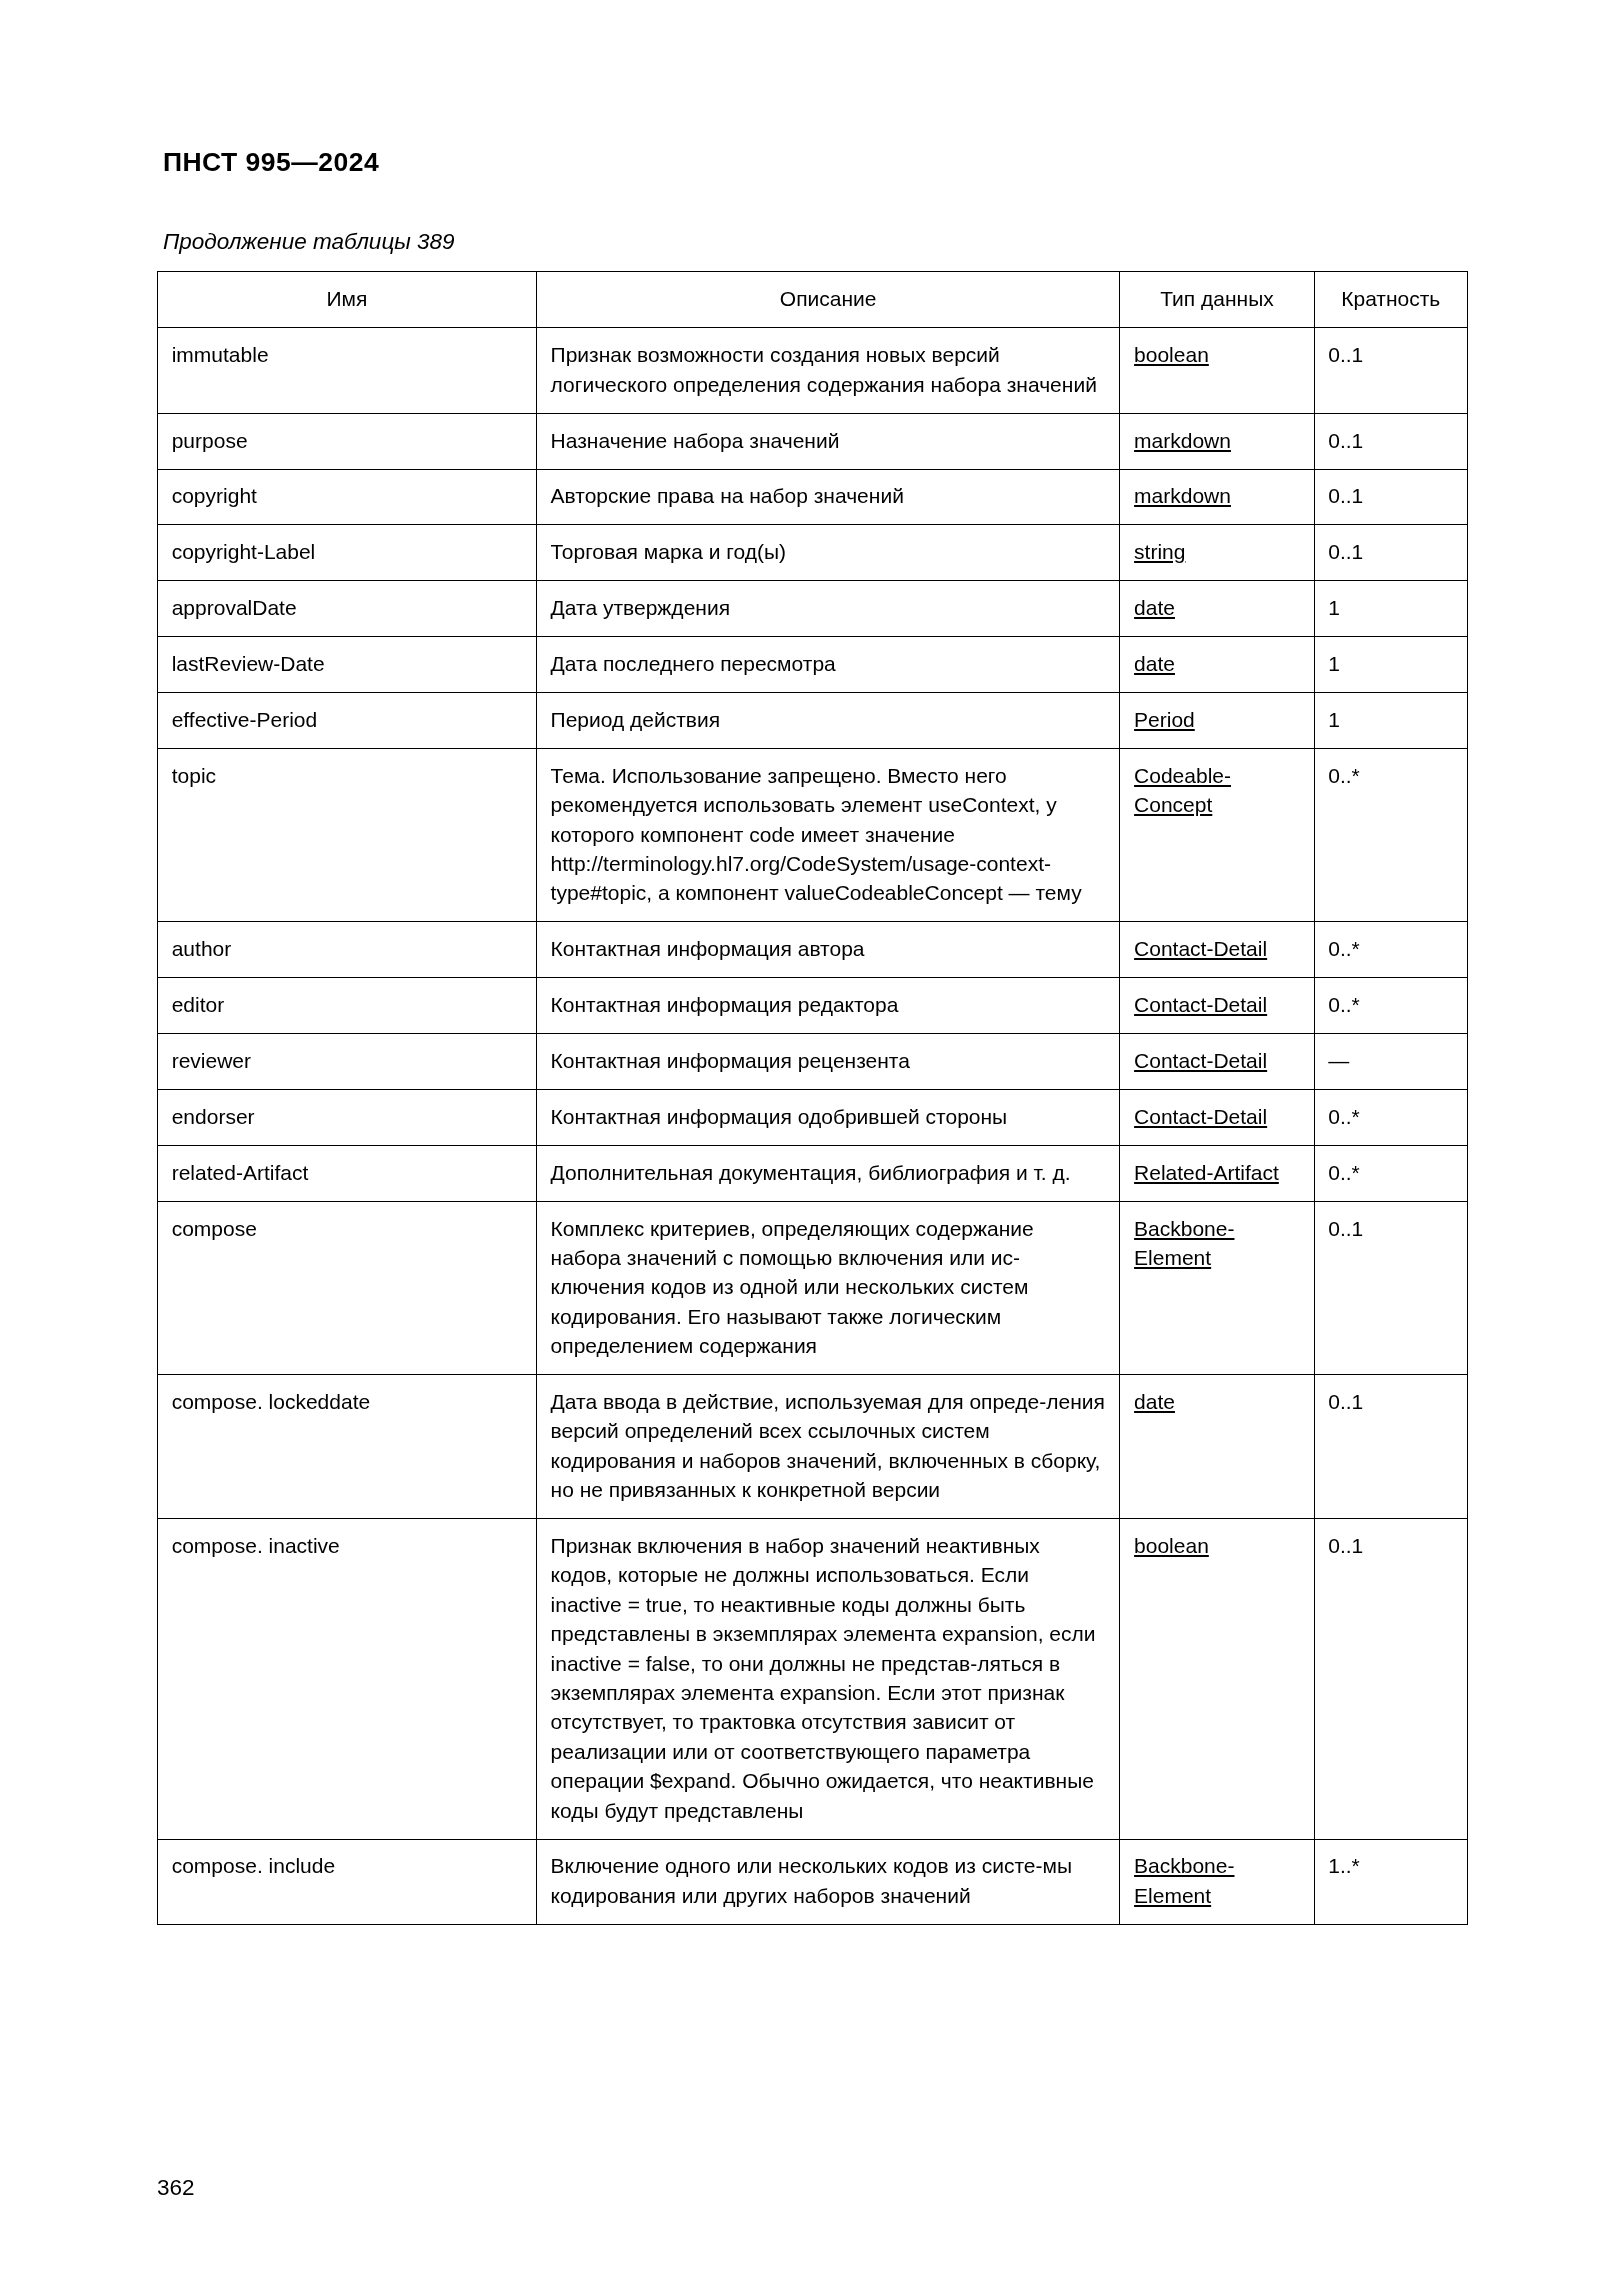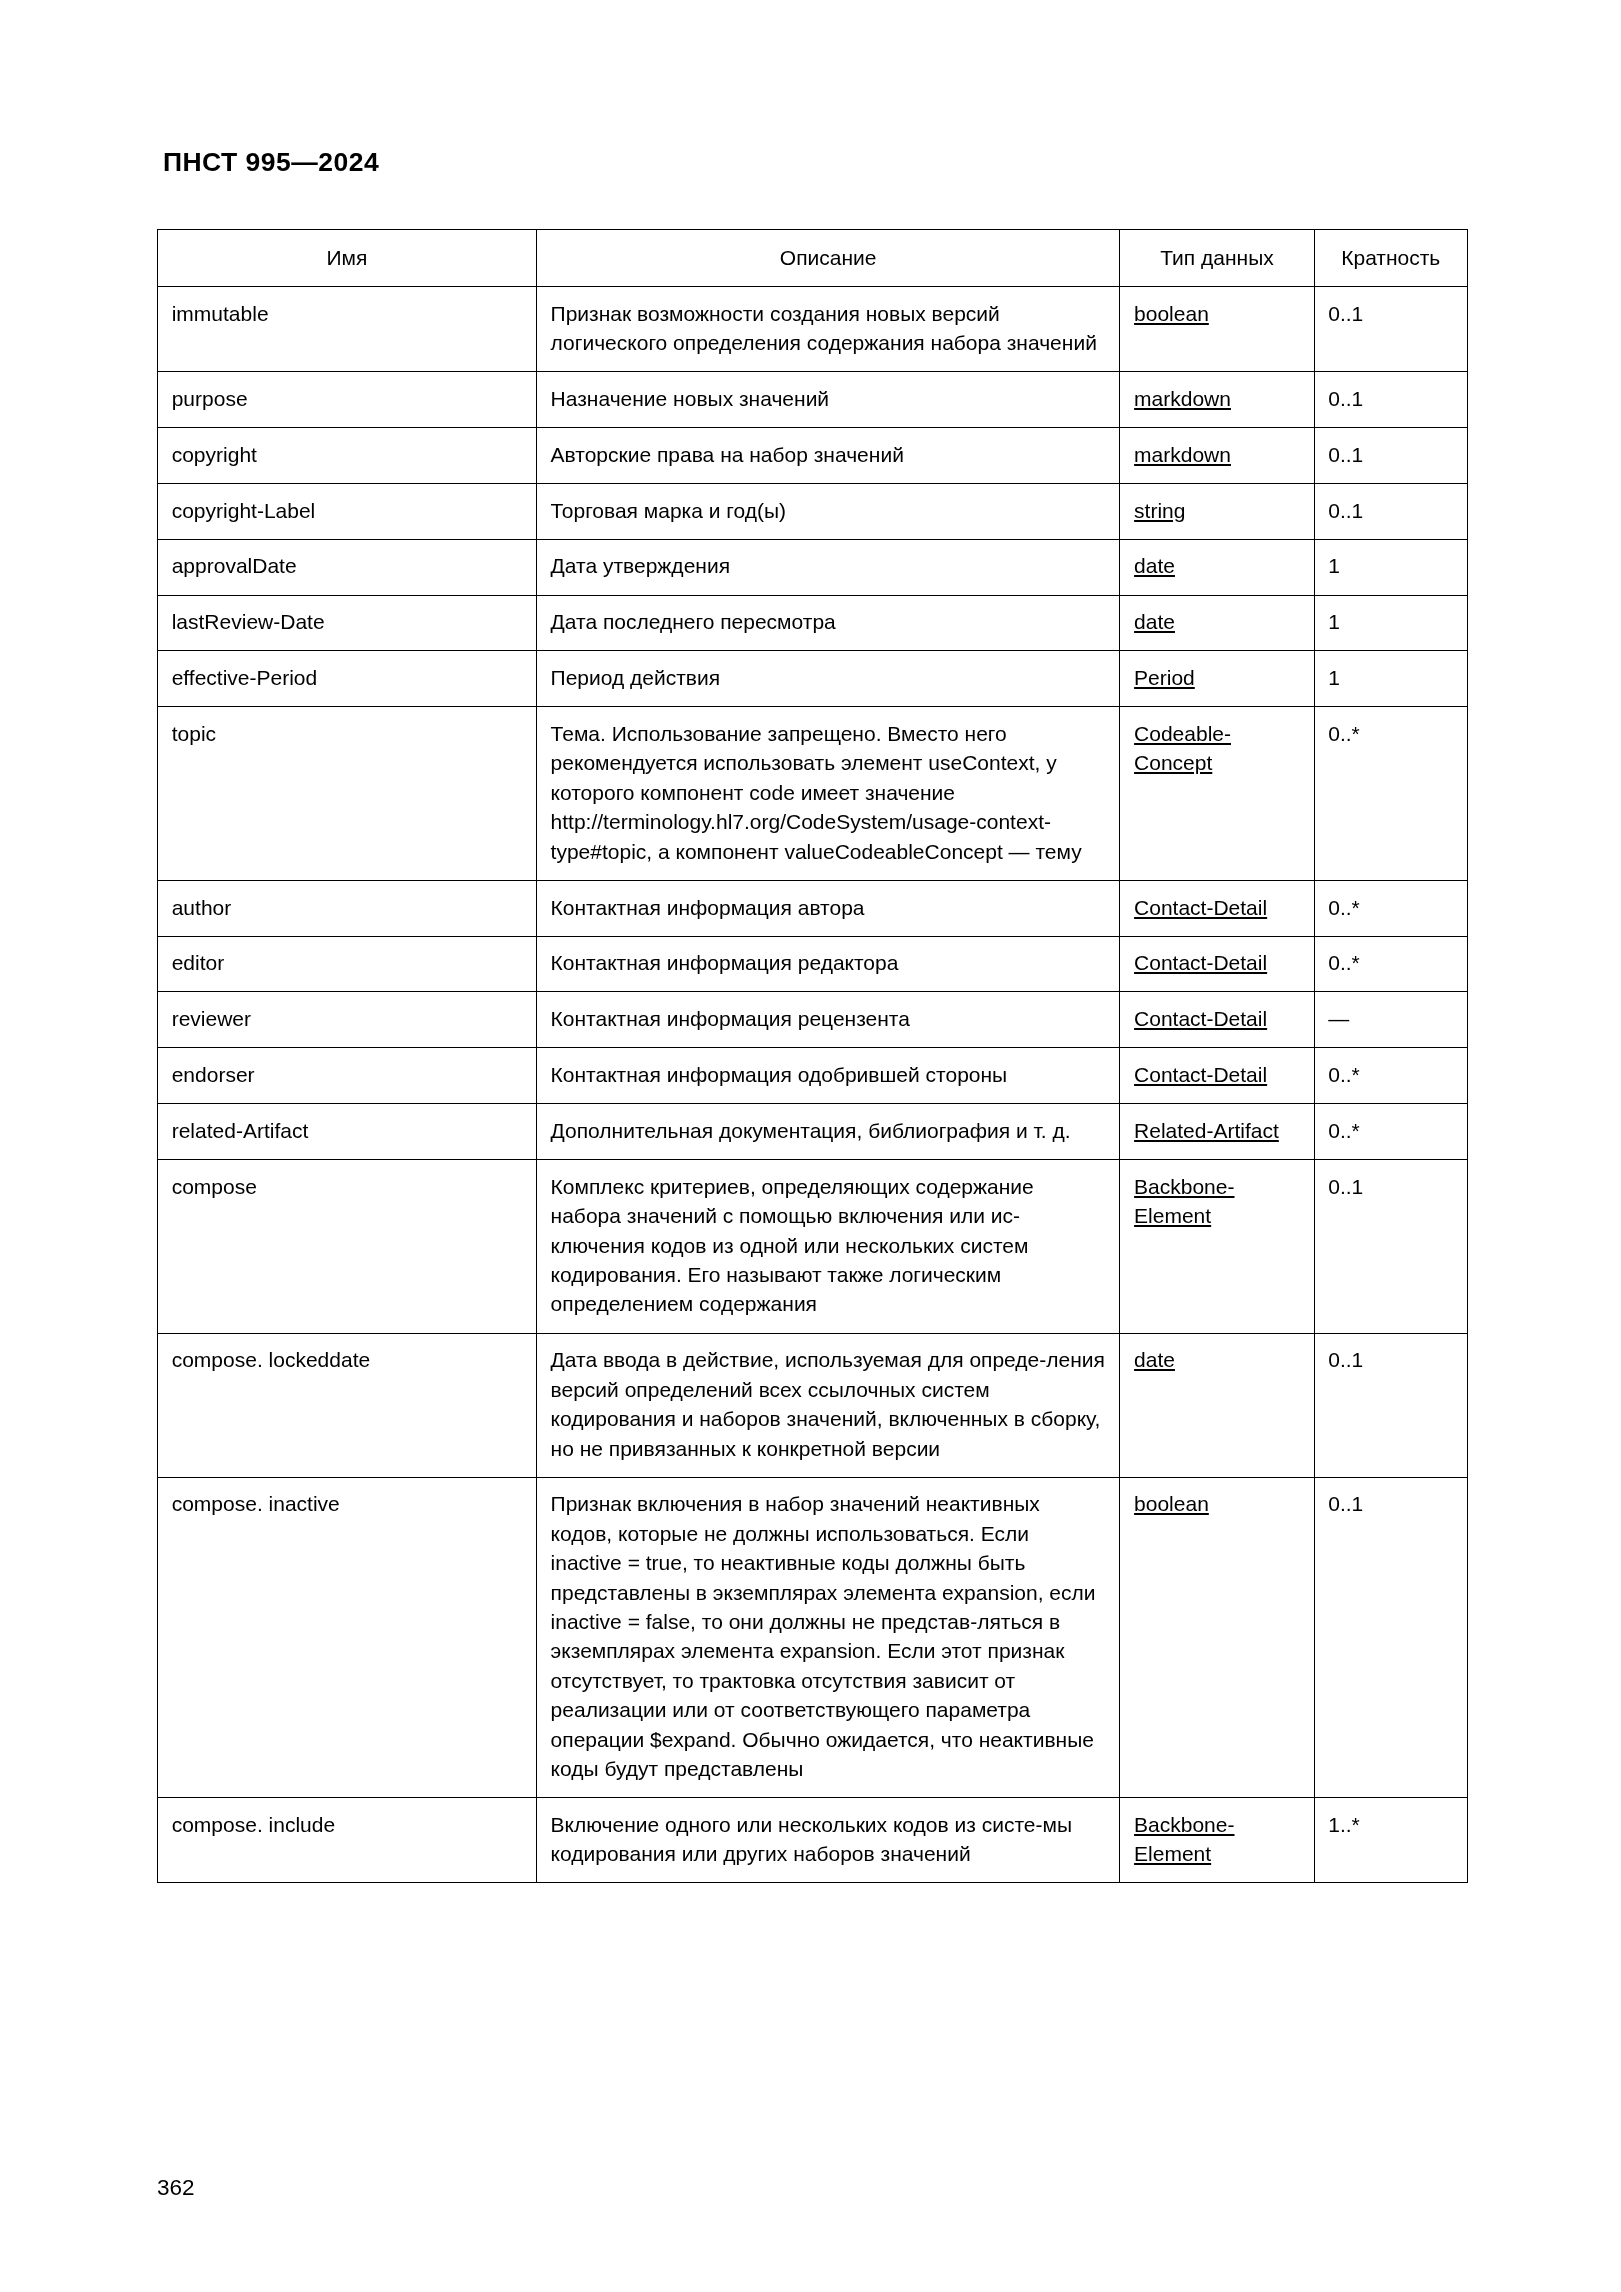--- a/index.html
+++ b/index.html
@@ -65,20 +65,21 @@
     font-size: 22.5px;
   }
 </style>
 </head>
 <body>
 
 <div class="page">
 
   <div class="doc-header">ПНСТ 995—2024</div>
 
+  <div class="table-caption">Продолжение таблицы 389</div>
 
   <table class="spec">
     <colgroup>
       <col class="c-name">
       <col class="c-desc">
       <col class="c-type">
       <col class="c-card">
     </colgroup>
     <thead>
       <tr>
@@ -90,21 +91,21 @@
     </thead>
     <tbody>
         <tr>
           <td class="name">immutable</td>
           <td class="desc">Признак возможности создания новых версий логического определения содержания набора значений</td>
           <td class="type">boolean</td>
           <td class="card">0..1</td>
         </tr>
         <tr>
           <td class="name">purpose</td>
-          <td class="desc">Назначение новых значений</td>
+          <td class="desc">Назначение набора значений</td>
           <td class="type">markdown</td>
           <td class="card">0..1</td>
         </tr>
         <tr>
           <td class="name">copyright</td>
           <td class="desc">Авторские права на набор значений</td>
           <td class="type">markdown</td>
           <td class="card">0..1</td>
         </tr>
         <tr>

